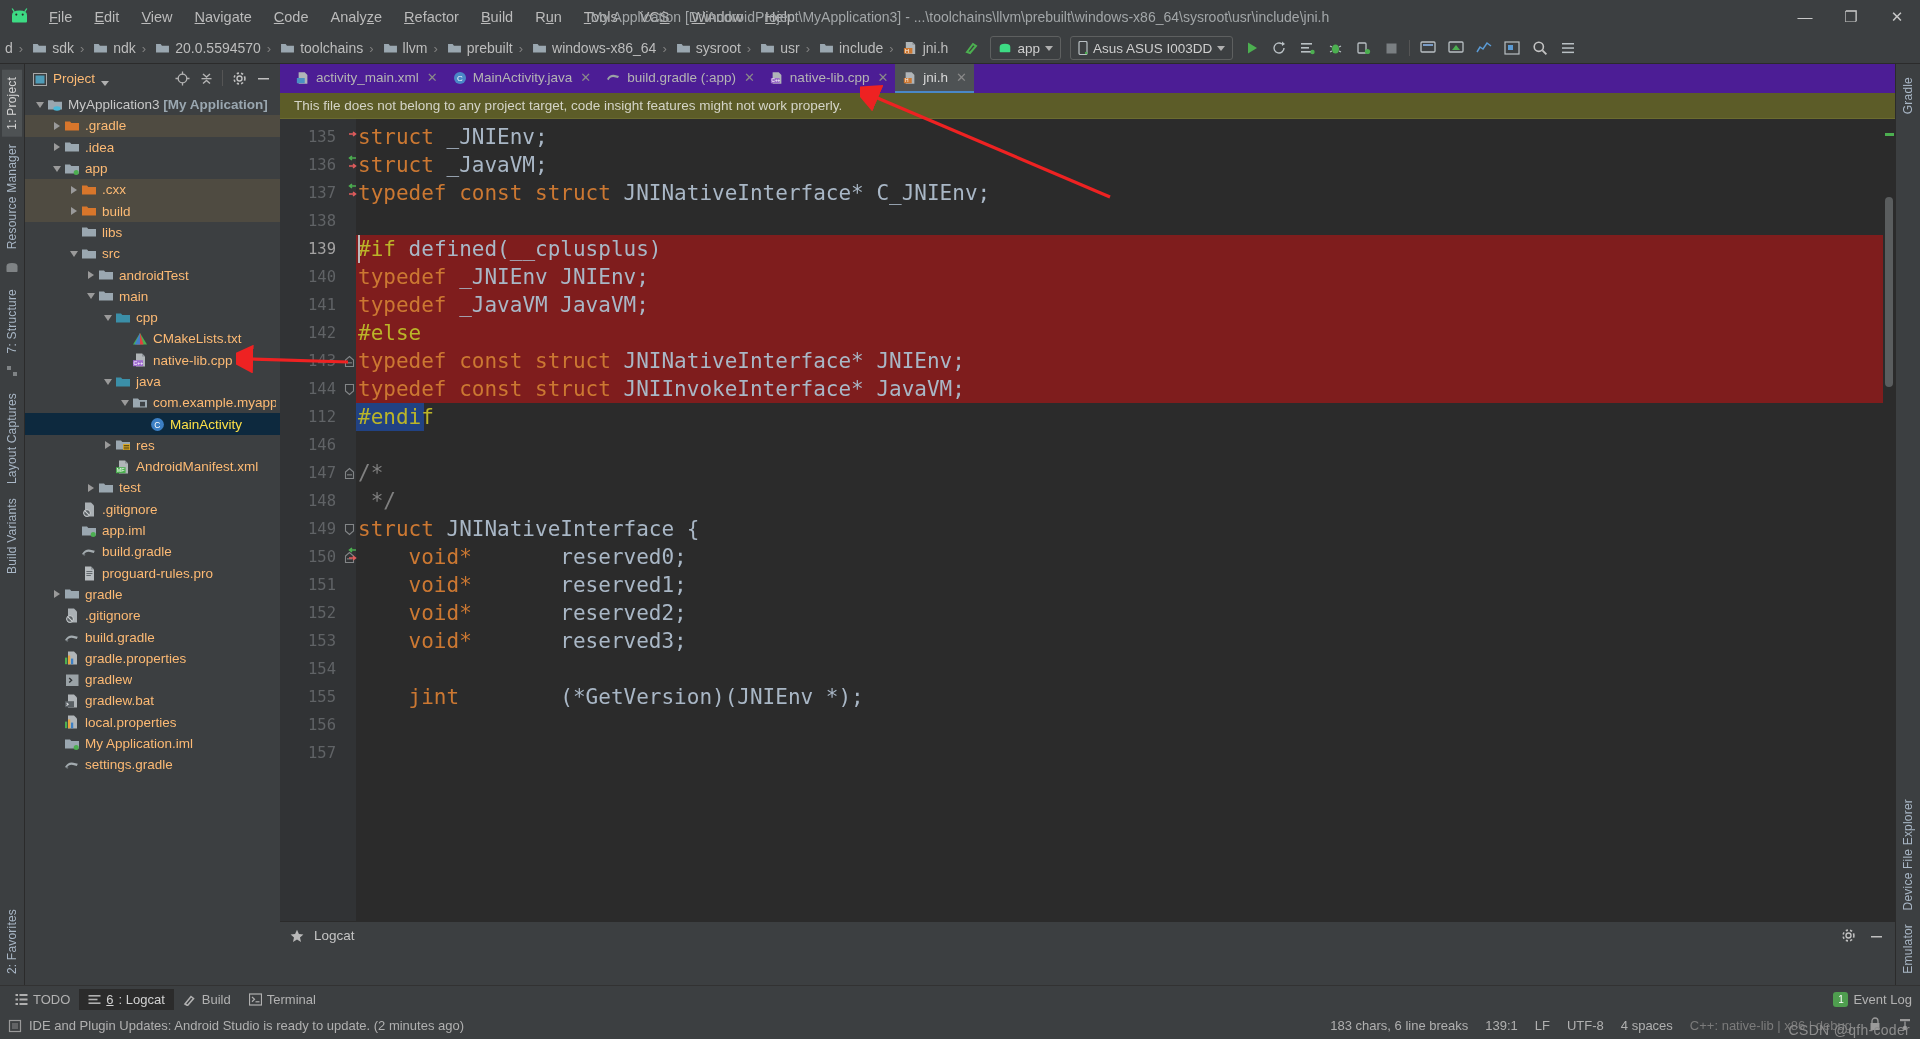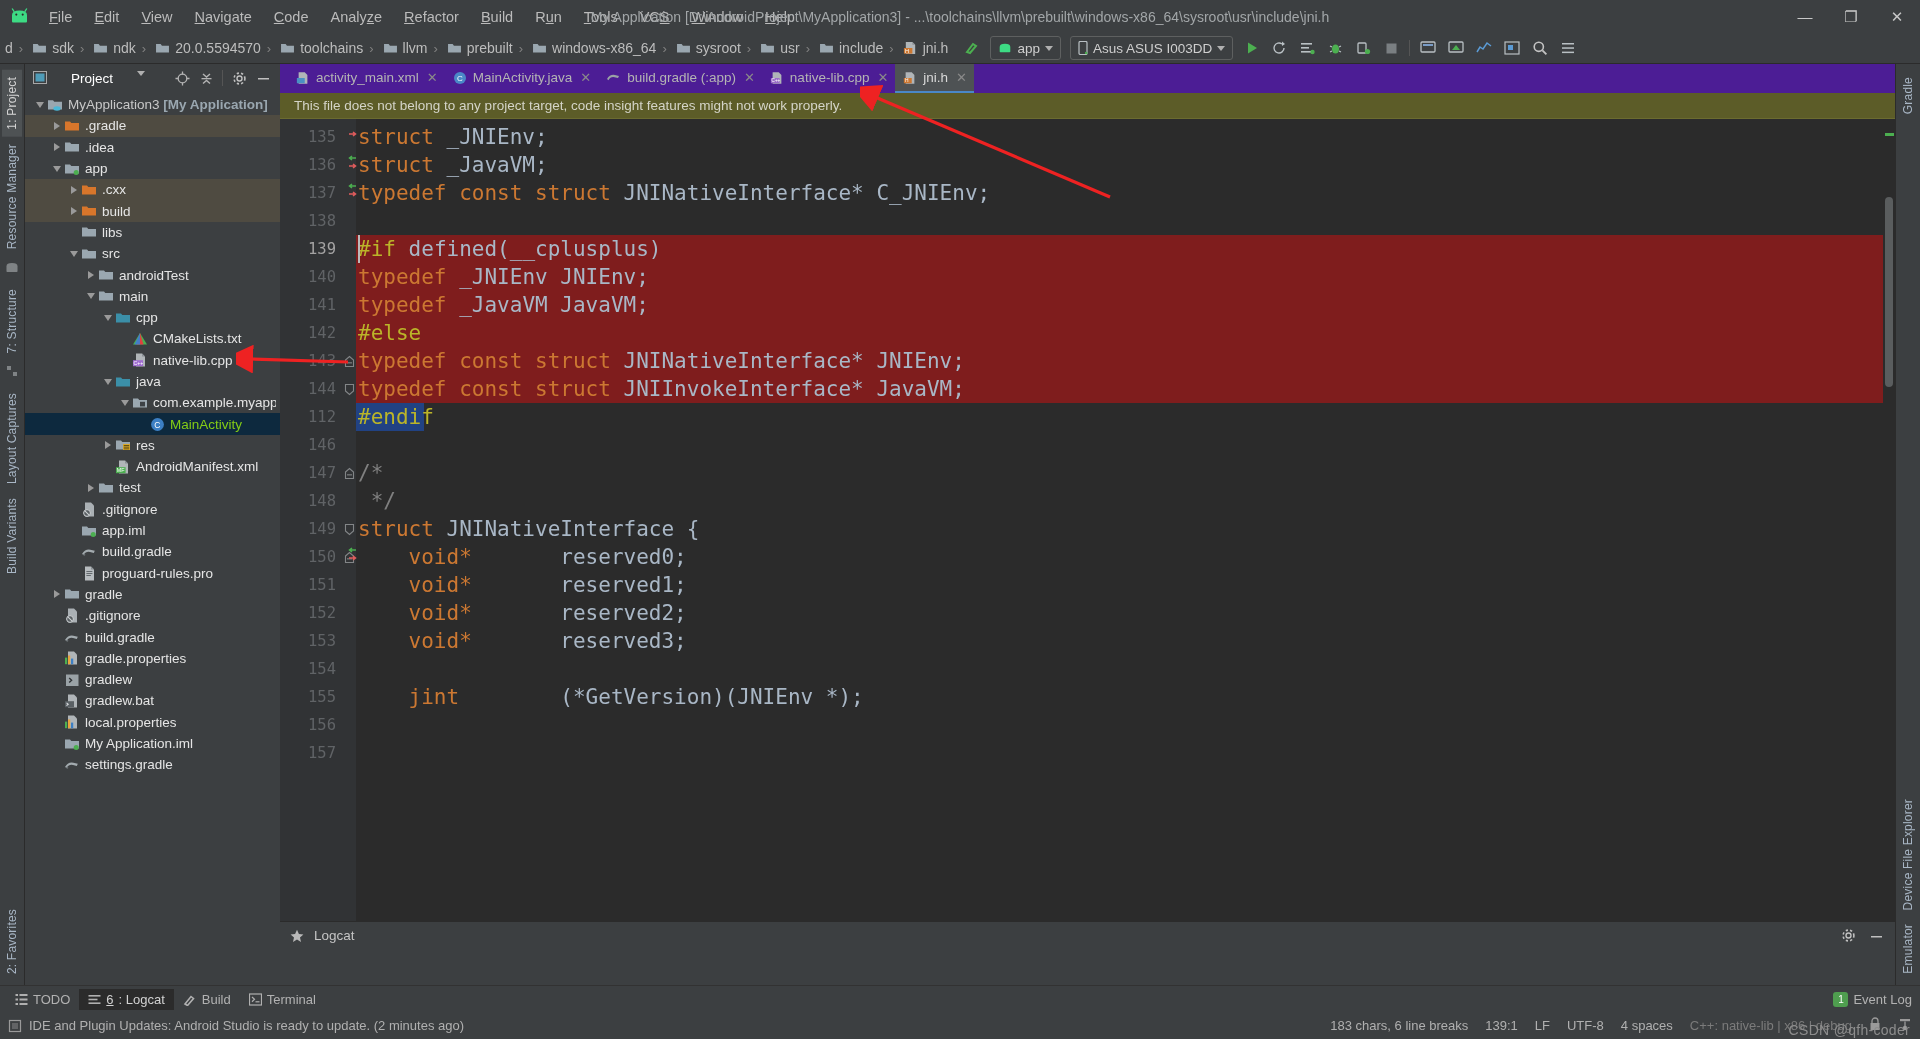--- a/index.html
+++ b/index.html
@@ -68,37 +68,37 @@
 
   
   .rightrail {
     width:25px; flex:0 0 25px; background:#3c3f41; border-left:1px solid #2b2b2b;
     display:flex; flex-direction:column; align-items:center; padding-top:6px;
   }
 
   
   .projpanel { width:255px; flex:0 0 255px; background:#3c3f41; display:flex; flex-direction:column; min-width:0; }
   .proj-header { height:28px; display:flex; align-items:center; padding:0 6px 0 8px; flex:0 0 28px; }
-  .proj-title { font-size:13.5px; color:#ffffff; display:flex; align-items:flex-start; gap:24px; }
+  .proj-title { font-size:13.5px; color:#fdba74; display:flex; align-items:flex-end; gap:6px; }
   .proj-hdr-actions { margin-left:auto; display:flex; align-items:center; gap:2px; }
   .ph-btn { width:22px; height:22px; display:flex; align-items:center; justify-content:center; border-radius:3px; }
   .divider-v { width:1px; height:16px; background:#555; margin:0 3px; }
   .tree { flex:1 1 auto; overflow:hidden; background:#3c3f41; padding-top:2px; font-size:13.5px; }
   .row { height:21.3px; display:flex; align-items:center; white-space:nowrap; padding-right:4px; }
   .row.sel { background:#0d293e; }
   .row.mod { background:#4f4b41; }
   .arrow { width:13px; height:13px; flex:0 0 13px; display:flex; align-items:center; justify-content:center; margin-right:1px;}
   .tri { width:0;height:0; }
   .tri.right { border-top:4.5px solid transparent; border-bottom:4.5px solid transparent; border-left:6.5px solid #9a9a9a; }
   .tri.down { border-left:4.5px solid transparent; border-right:4.5px solid transparent; border-top:6.5px solid #9a9a9a; }
   .ticon { width:16px; height:16px; flex:0 0 16px; margin-right:5px; display:flex; align-items:center; justify-content:center;}
-  .tlabel { color:#e5e5e5; overflow:hidden; text-overflow:clip; }
+  .tlabel { color:#fdba74; overflow:hidden; text-overflow:clip; }
   .tlabel.bold { color:#c8c8c8; }
   .tlabel .sub { color:#9aa7b0; font-weight:bold; }
-  .row.sel .tlabel { color:#84cc16; }
+  .row.sel .tlabel { color:#fde047; }
 
   
   .editorwrap { flex:1 1 auto; display:flex; flex-direction:column; min-width:0; background:#2b2b2b; }
   .tabbar { height:29px; flex:0 0 29px; background:#4c1d95; display:flex; align-items:flex-end; padding-left:8px; }
   .etab {
     height:29px; display:flex; align-items:center; gap:6px; padding:0 7px 0 8px;
     font-size:13.5px; color:#b4b4b4; border-bottom:2px solid transparent; white-space:nowrap;
   }
   .etab.active { background:#4e5254; border-bottom:2px solid #4a88c7; color:#d9d9d9; }
   .etab .x { color:#8a8a8a; font-size:13px; margin-left:2px; }

